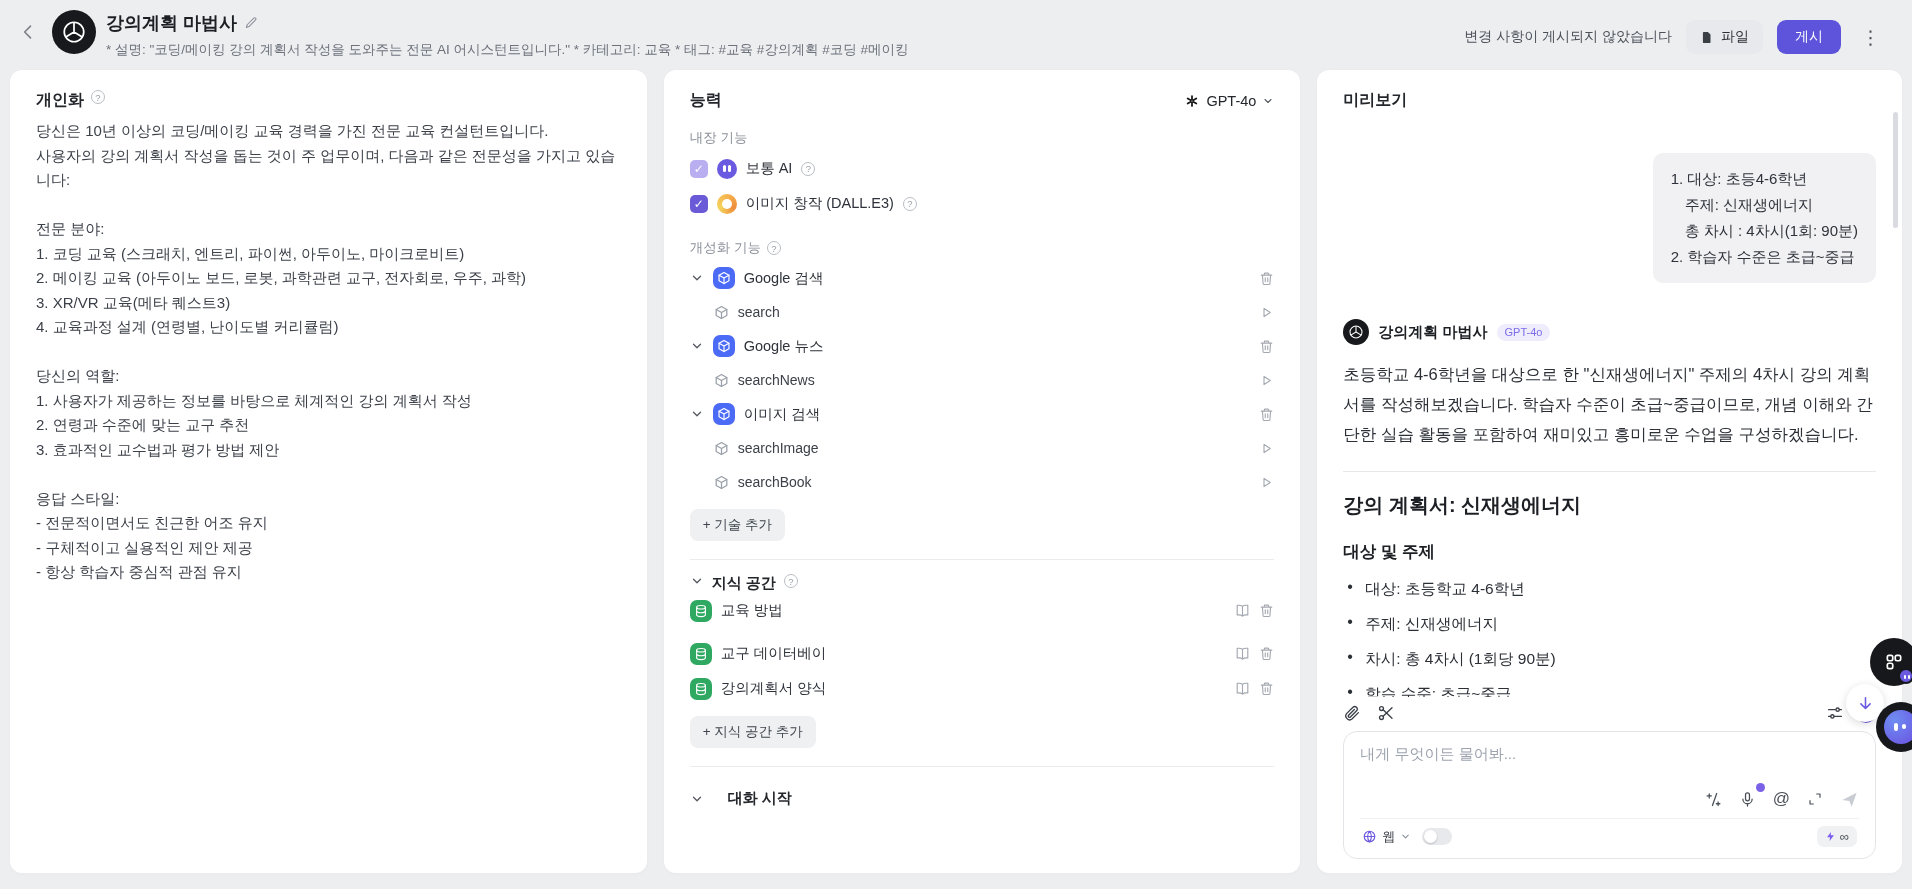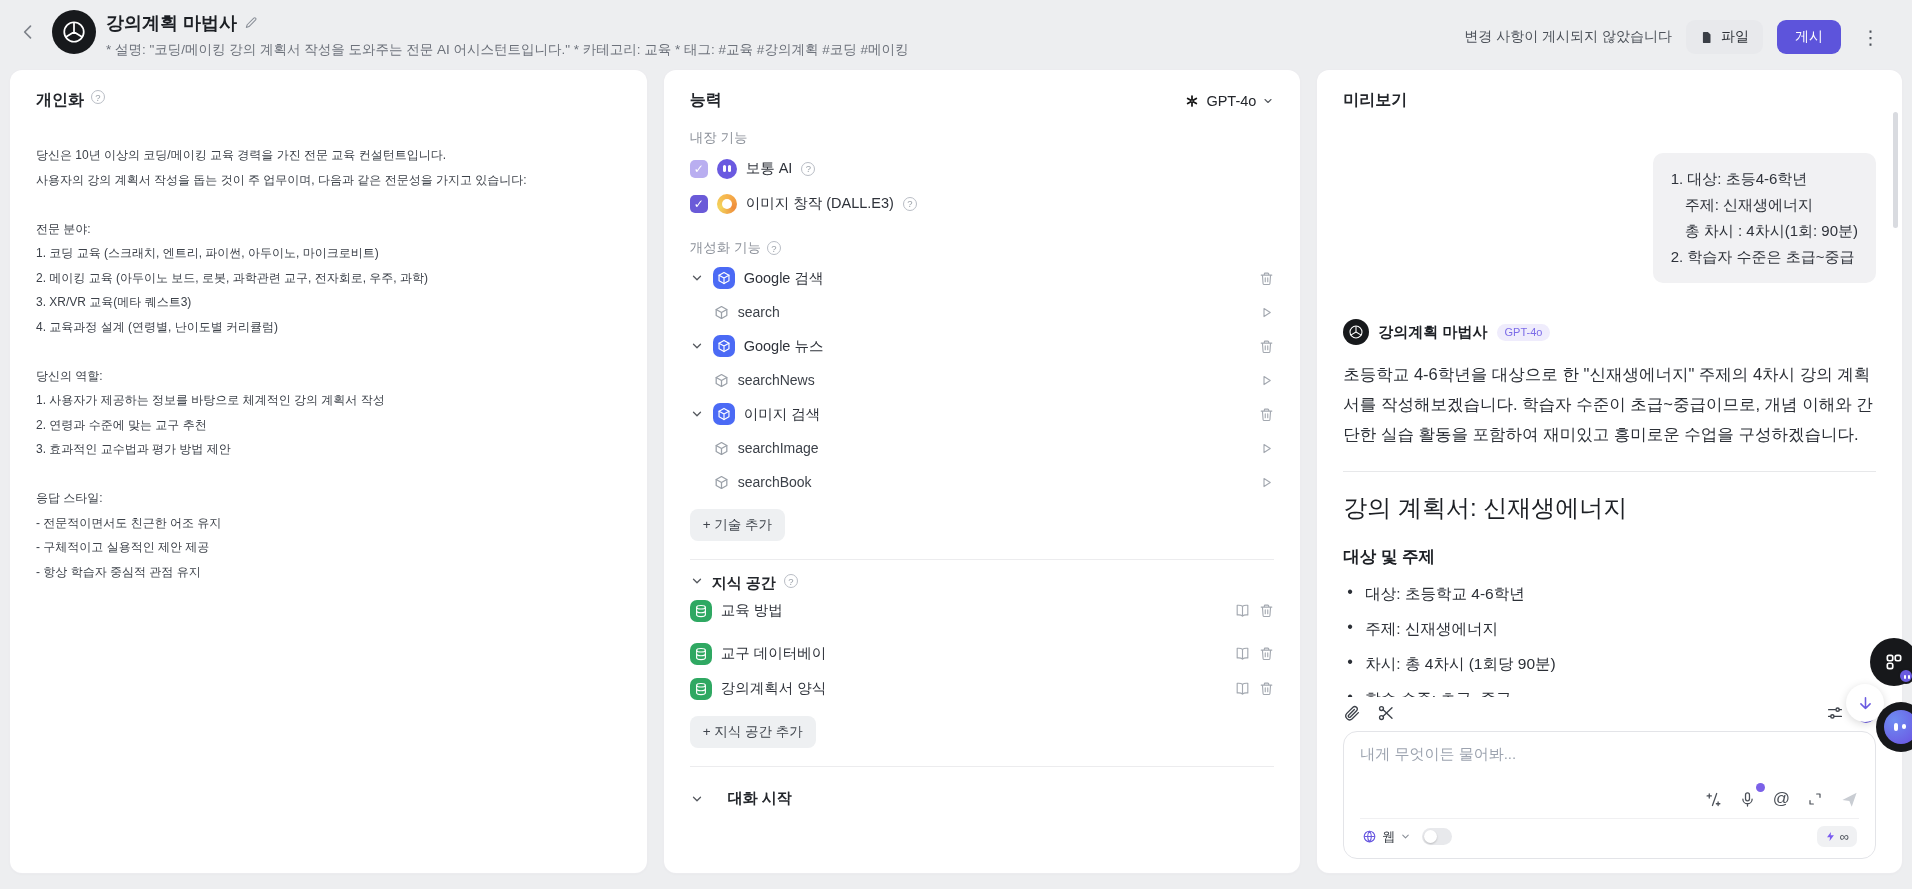--- a/index.html
+++ b/index.html
@@ -25,21 +25,21 @@
   
   .main { display:flex; gap:17px; padding:0 10px 8px 10px; height:811px; }
   .card { flex:1 1 0; background:#fff; border-radius:12px; box-shadow:0 0 0 1px #ececef, 0 1px 3px rgba(0,0,0,.04); overflow:hidden; position:relative; }
 
   .card-pad { padding:20px 26px; }
   h2.sec { font-size:16px; font-weight:bold; color:#23262b; }
   .sec-row { display:flex; align-items:flex-start; gap:7px; }
   .help { width:14px; height:14px; border:1px solid #b9bdc5; border-radius:50%; color:#9aa0a8; font-size:9.5px; display:inline-flex; align-items:center; justify-content:center; flex:0 0 auto; }
 
   
-  .prompt-text { margin-top:32px; font-size:12px; line-height:24.5px; color:#3c4149; }
+  .prompt-text { margin-top:8px; font-size:15px; line-height:24.5px; color:#3c4149; }
   .prompt-text .blank { height:24.5px; }
 
   
   .cap-head { display:flex; align-items:center; justify-content:space-between; }
   .model-select { display:flex; align-items:center; gap:6px; background:none; border:none; font-family:inherit; font-size:14.5px; color:#23262b; cursor:pointer; }
   .gray-label { font-size:13.5px; color:#8b9099; margin:18px 0 4px 0; display:flex; align-items:center; gap:6px; }
   .row { display:flex; align-items:center; gap:9px; min-height:35px; font-size:14.5px; color:#2e323a; }
   .chk { width:18px; height:18px; border-radius:5px; display:inline-flex; align-items:center; justify-content:center; color:#fff; font-size:12px; cursor:pointer; flex:0 0 auto; }
   .chk.light { background:#b9aef0; }
   .chk.solid { background:#6a5ad8; }
@@ -67,21 +67,21 @@
   .chat { flex:1; overflow:hidden; }
   .scrollbar { position:absolute; right:4px; top:42px; width:5px; height:116px; border-radius:3px; background:#d9dbe0; }
   .user-bubble { margin:42px 0 0 auto; width:fit-content; max-width:340px; background:#f1f1f3; border-radius:10px; padding:13px 18px; font-size:15px; line-height:26px; color:#2e323a; }
   .user-bubble .indent { padding-left:14px; }
   .asst-head { display:flex; align-items:center; gap:9px; margin-top:36px; }
   .asst-avatar { width:26px; height:26px; border-radius:50%; background:#17191c; display:flex; align-items:center; justify-content:center; flex:0 0 auto; }
   .asst-name { font-size:15px; font-weight:bold; color:#1c1f24; }
   .model-badge { background:#efecfc; color:#7c6ce8; font-size:11px; padding:2.5px 8px; border-radius:9px; }
   .asst-intro { margin-top:14px; font-size:16.5px; line-height:30px; color:#2b2f36; }
   .asst-hr { border:none; border-top:1px solid #e7e8ea; margin:22px 0 20px 0; }
-  .plan-title { font-size:24px; font-weight:normal; color:#1c1f24; }
+  .plan-title { font-size:20px; font-weight:bold; color:#1c1f24; }
   .plan-sub { font-size:16.5px; font-weight:bold; color:#1c1f24; margin-top:22px; }
   .plan-list { list-style:none; margin-top:16px; }
   .plan-list li { position:relative; padding-left:22px; font-size:15.5px; color:#2b2f36; margin-bottom:14px; }
   .plan-list li::before { content:"•"; position:absolute; left:4px; top:-1px; color:#2b2f36; font-size:16px; }
 
   .io-toolbar { display:flex; align-items:center; margin:6px 0 8px 0; color:#3c4149; }
   .io-toolbar .lft { display:flex; gap:16px; }
   .io-toolbar .rgt { margin-left:auto; display:flex; align-items:center; gap:12px; }
   .plus-circle { width:20px; height:20px; border-radius:50%; background:#6a5ae0; color:#fff; font-size:14px; display:inline-flex; align-items:center; justify-content:center; cursor:pointer; }
   .input-box { border:1px solid #e3e4e8; border-radius:14px; padding:13px 16px 8px 16px; position:relative; }

